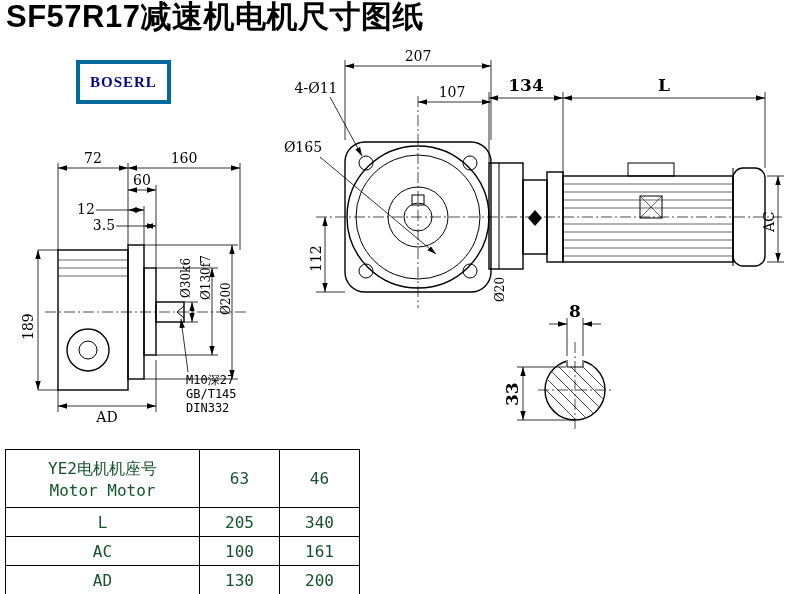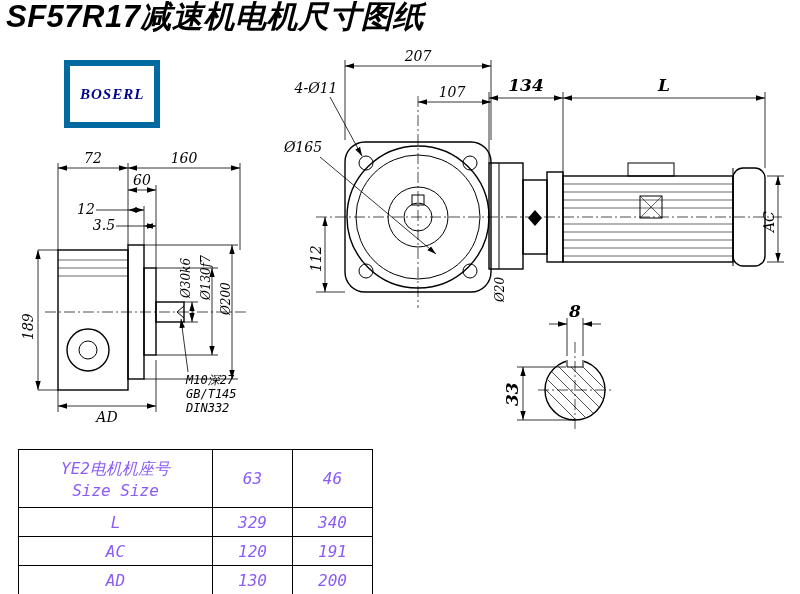--- a/index.html
+++ b/index.html
@@ -1,37 +1,37 @@
 <!DOCTYPE html>
 <html><head>
 <meta charset="utf-8">
 <style>
   html,body{margin:0;padding:0;background:#fff;}
   .stage{position:relative;width:800px;height:594px;background:#fff;overflow:hidden;
-         font-family:"Liberation Sans",sans-serif;color:#000;font-style:italic;}
+         font-family:"Liberation Sans",sans-serif;color:#000;}
   .title{position:absolute;left:6px;top:-4px;margin:0;font-size:31px;font-weight:bold;
          letter-spacing:0.5px;font-family:"Liberation Sans",sans-serif;}
-  .logo{position:absolute;left:64px;top:60px;border:6px solid #0369a1;padding:19px 10px;
+  .logo{position:absolute;left:76px;top:60px;border:4px solid #0369a1;padding:9px 10px;
         background:#fff;}
   .logo span{font-family:"Liberation Serif",serif;font-weight:bold;font-size:15px;
         color:#00008c;letter-spacing:1px;}
   svg{position:absolute;left:0;top:0;}
   svg .o{stroke:#000;stroke-width:1.4;fill:none;}
   svg .m{stroke:#000;stroke-width:1;fill:none;}
   svg .t{stroke:#000;stroke-width:0.6;fill:none;}
   svg .e{stroke:#000;stroke-width:0.8;fill:none;}
   svg .cl{stroke:#000;stroke-width:0.7;fill:none;stroke-dasharray:11 3 2 3;}
   svg .hatch line{stroke:#000;stroke-width:0.7;}
   svg text{fill:#000;stroke:none;}
   .d{font-family:"DejaVu Serif",serif;font-size:14px;}
   .dl{font-size:17px;font-weight:bold;}
   .ds{font-family:"DejaVu Serif",serif;font-size:12px;}
   .note{font-family:"DejaVu Sans Mono",monospace;font-size:12px;}
-  table.spec{position:absolute;left:18px;top:449px;border-collapse:collapse;table-layout:fixed;
-        width:354px;font-family:"DejaVu Sans Mono",monospace;font-size:16px;color:#8b5cf6;}
+  table.spec{position:absolute;left:5px;top:449px;border-collapse:collapse;table-layout:fixed;
+        width:354px;font-family:"DejaVu Sans Mono",monospace;font-size:16px;color:#14532d;}
   table.spec td{border:1.5px solid #000;text-align:center;vertical-align:middle;
         padding:0;height:28px;}
   table.spec tr.hdr td{height:57px;}
   table.spec .cn{font-size:16px;line-height:1.5;}
   table.spec .en{font-size:16px;line-height:1.2;}
 </style>
 </head>
 <body>
 
 <div class="stage">
@@ -222,34 +222,34 @@
   <table class="spec">
     <colgroup>
         <col style="width:194px">
         <col style="width:80px">
         <col style="width:80px">
       </colgroup>
     <tbody>
       <tr class="hdr">
         <td>
           <div class="cn">YE2电机机座号</div>
-          <div class="en">Size Size</div>
+          <div class="en">Motor Motor</div>
         </td>
         <td>63</td>
         <td>46</td>
       </tr>
       <tr>
         <td>L</td>
-        <td>329</td>
+        <td>205</td>
         <td>340</td>
       </tr>
       <tr>
         <td>AC</td>
-        <td>120</td>
-        <td>191</td>
+        <td>100</td>
+        <td>161</td>
       </tr>
       <tr>
         <td>AD</td>
         <td>130</td>
         <td>200</td>
       </tr>
     </tbody>
   </table>
 
 </div>

